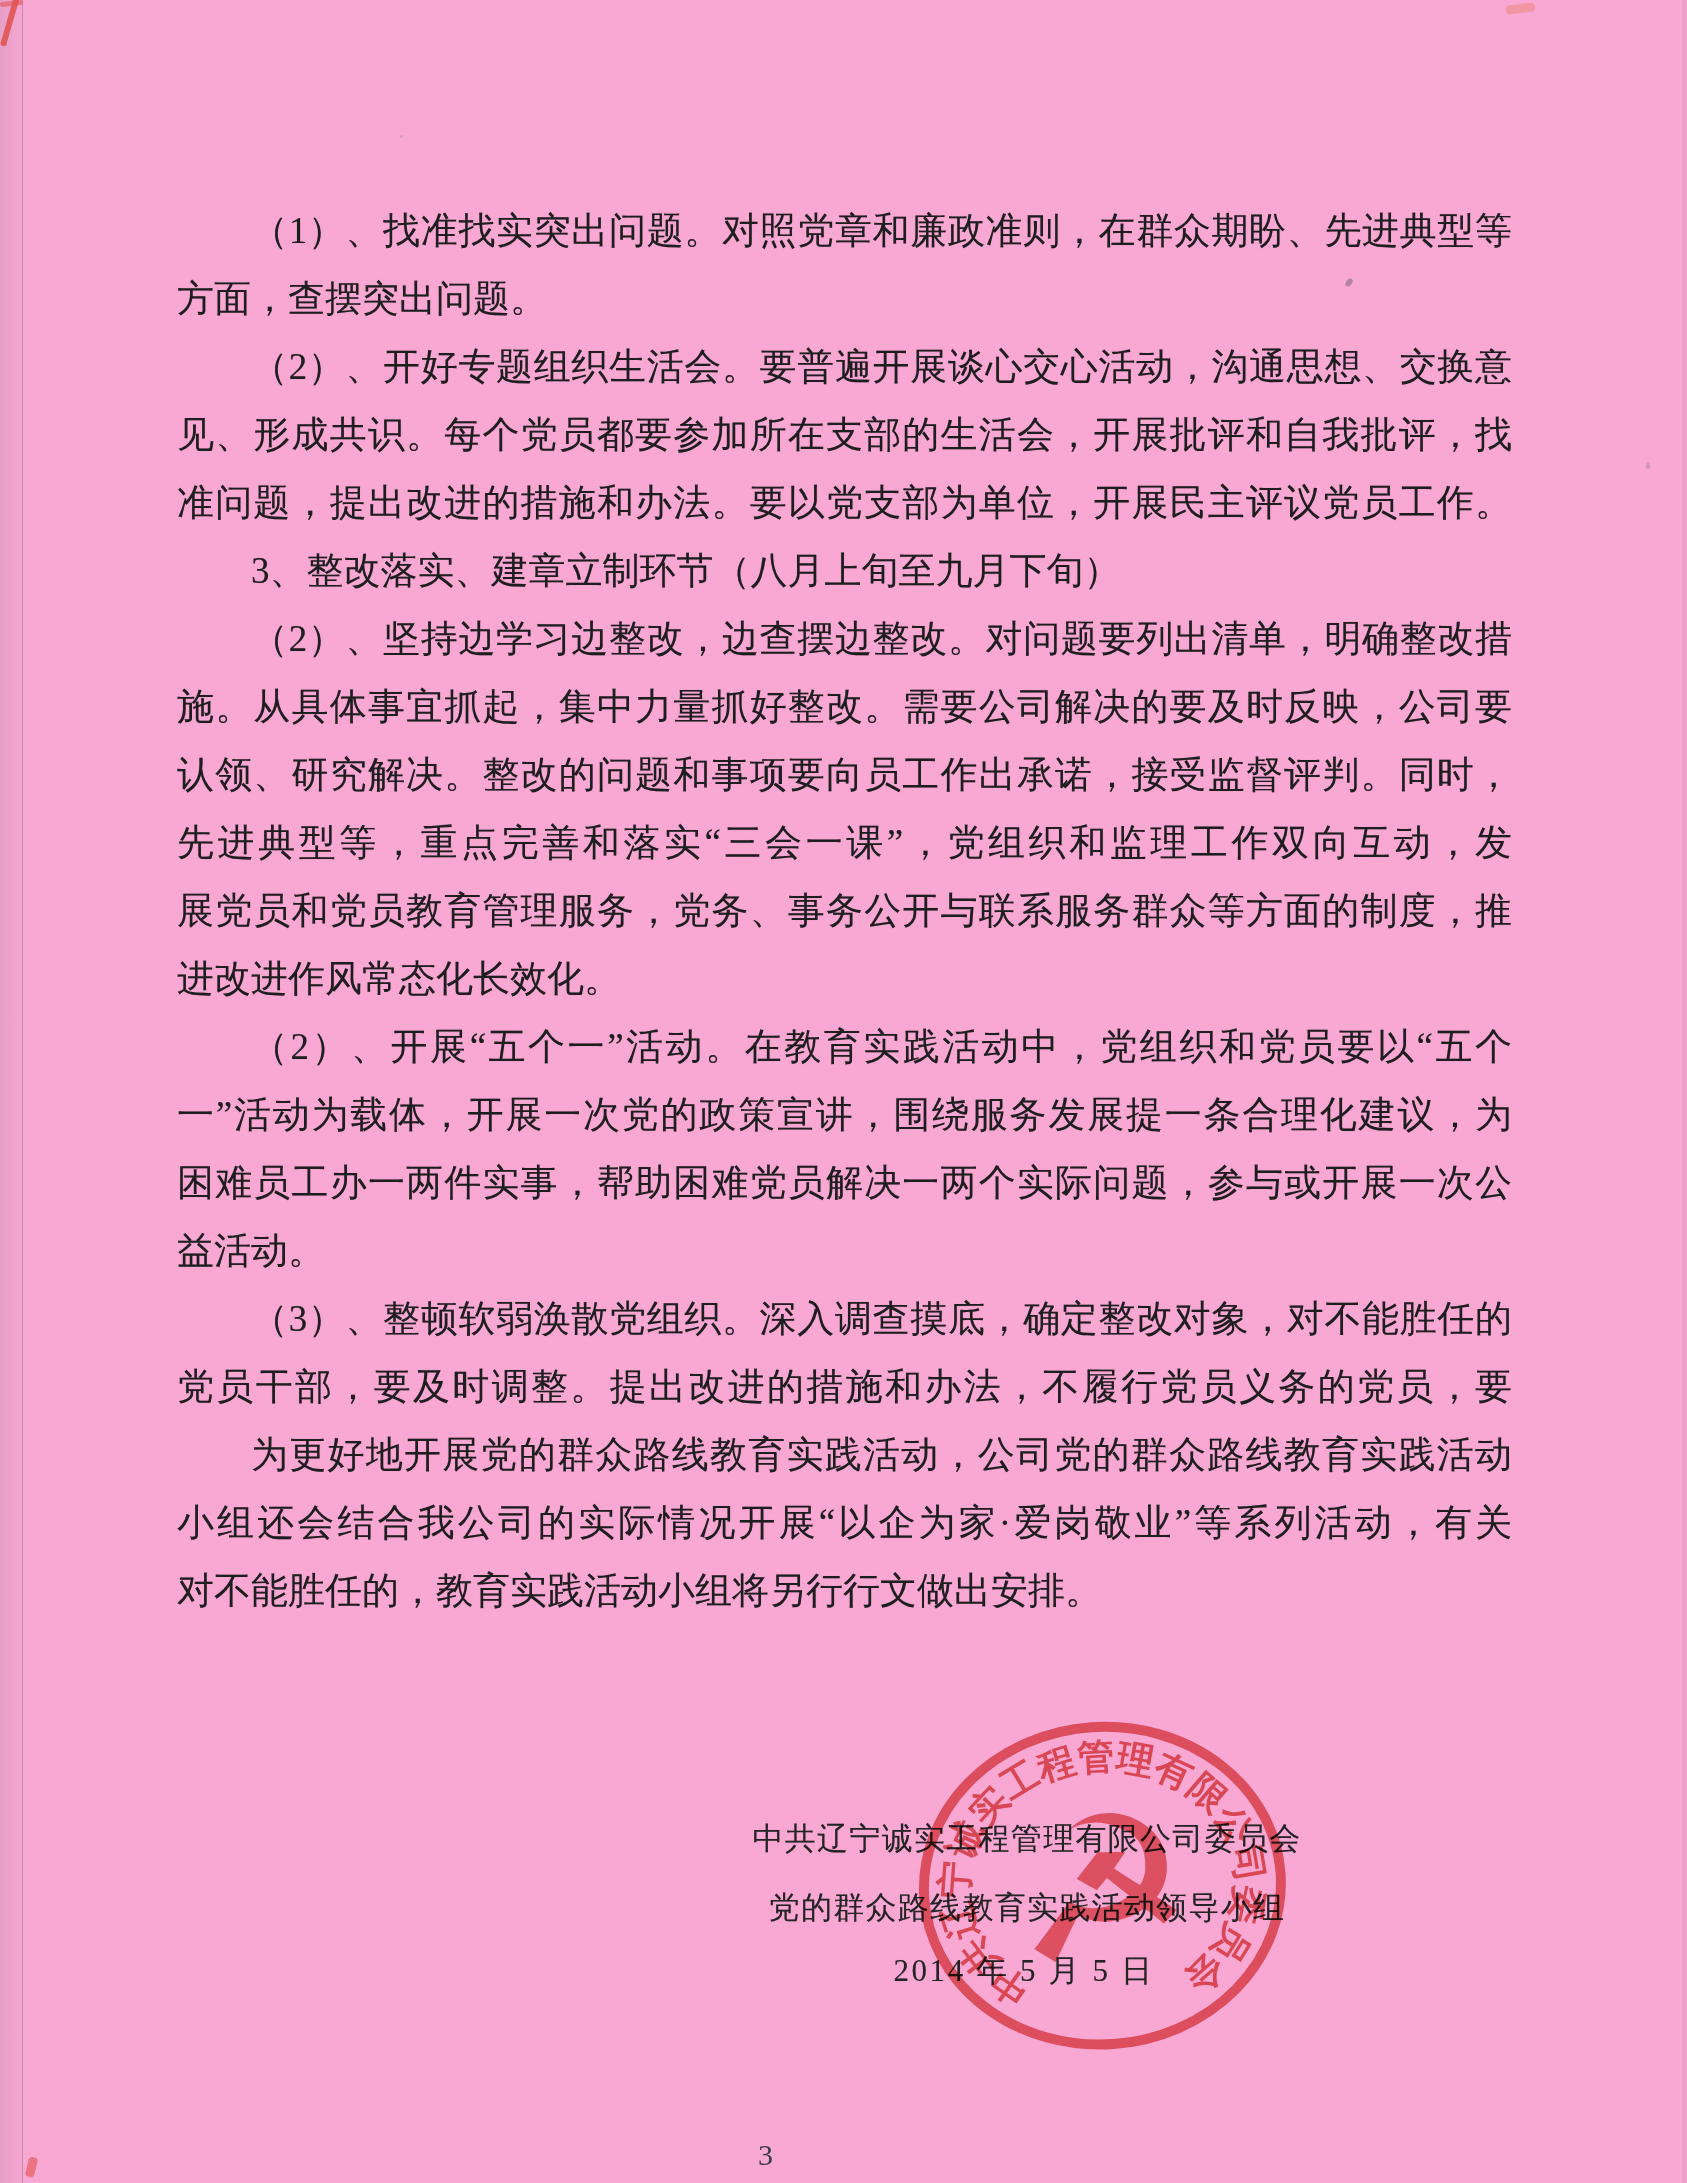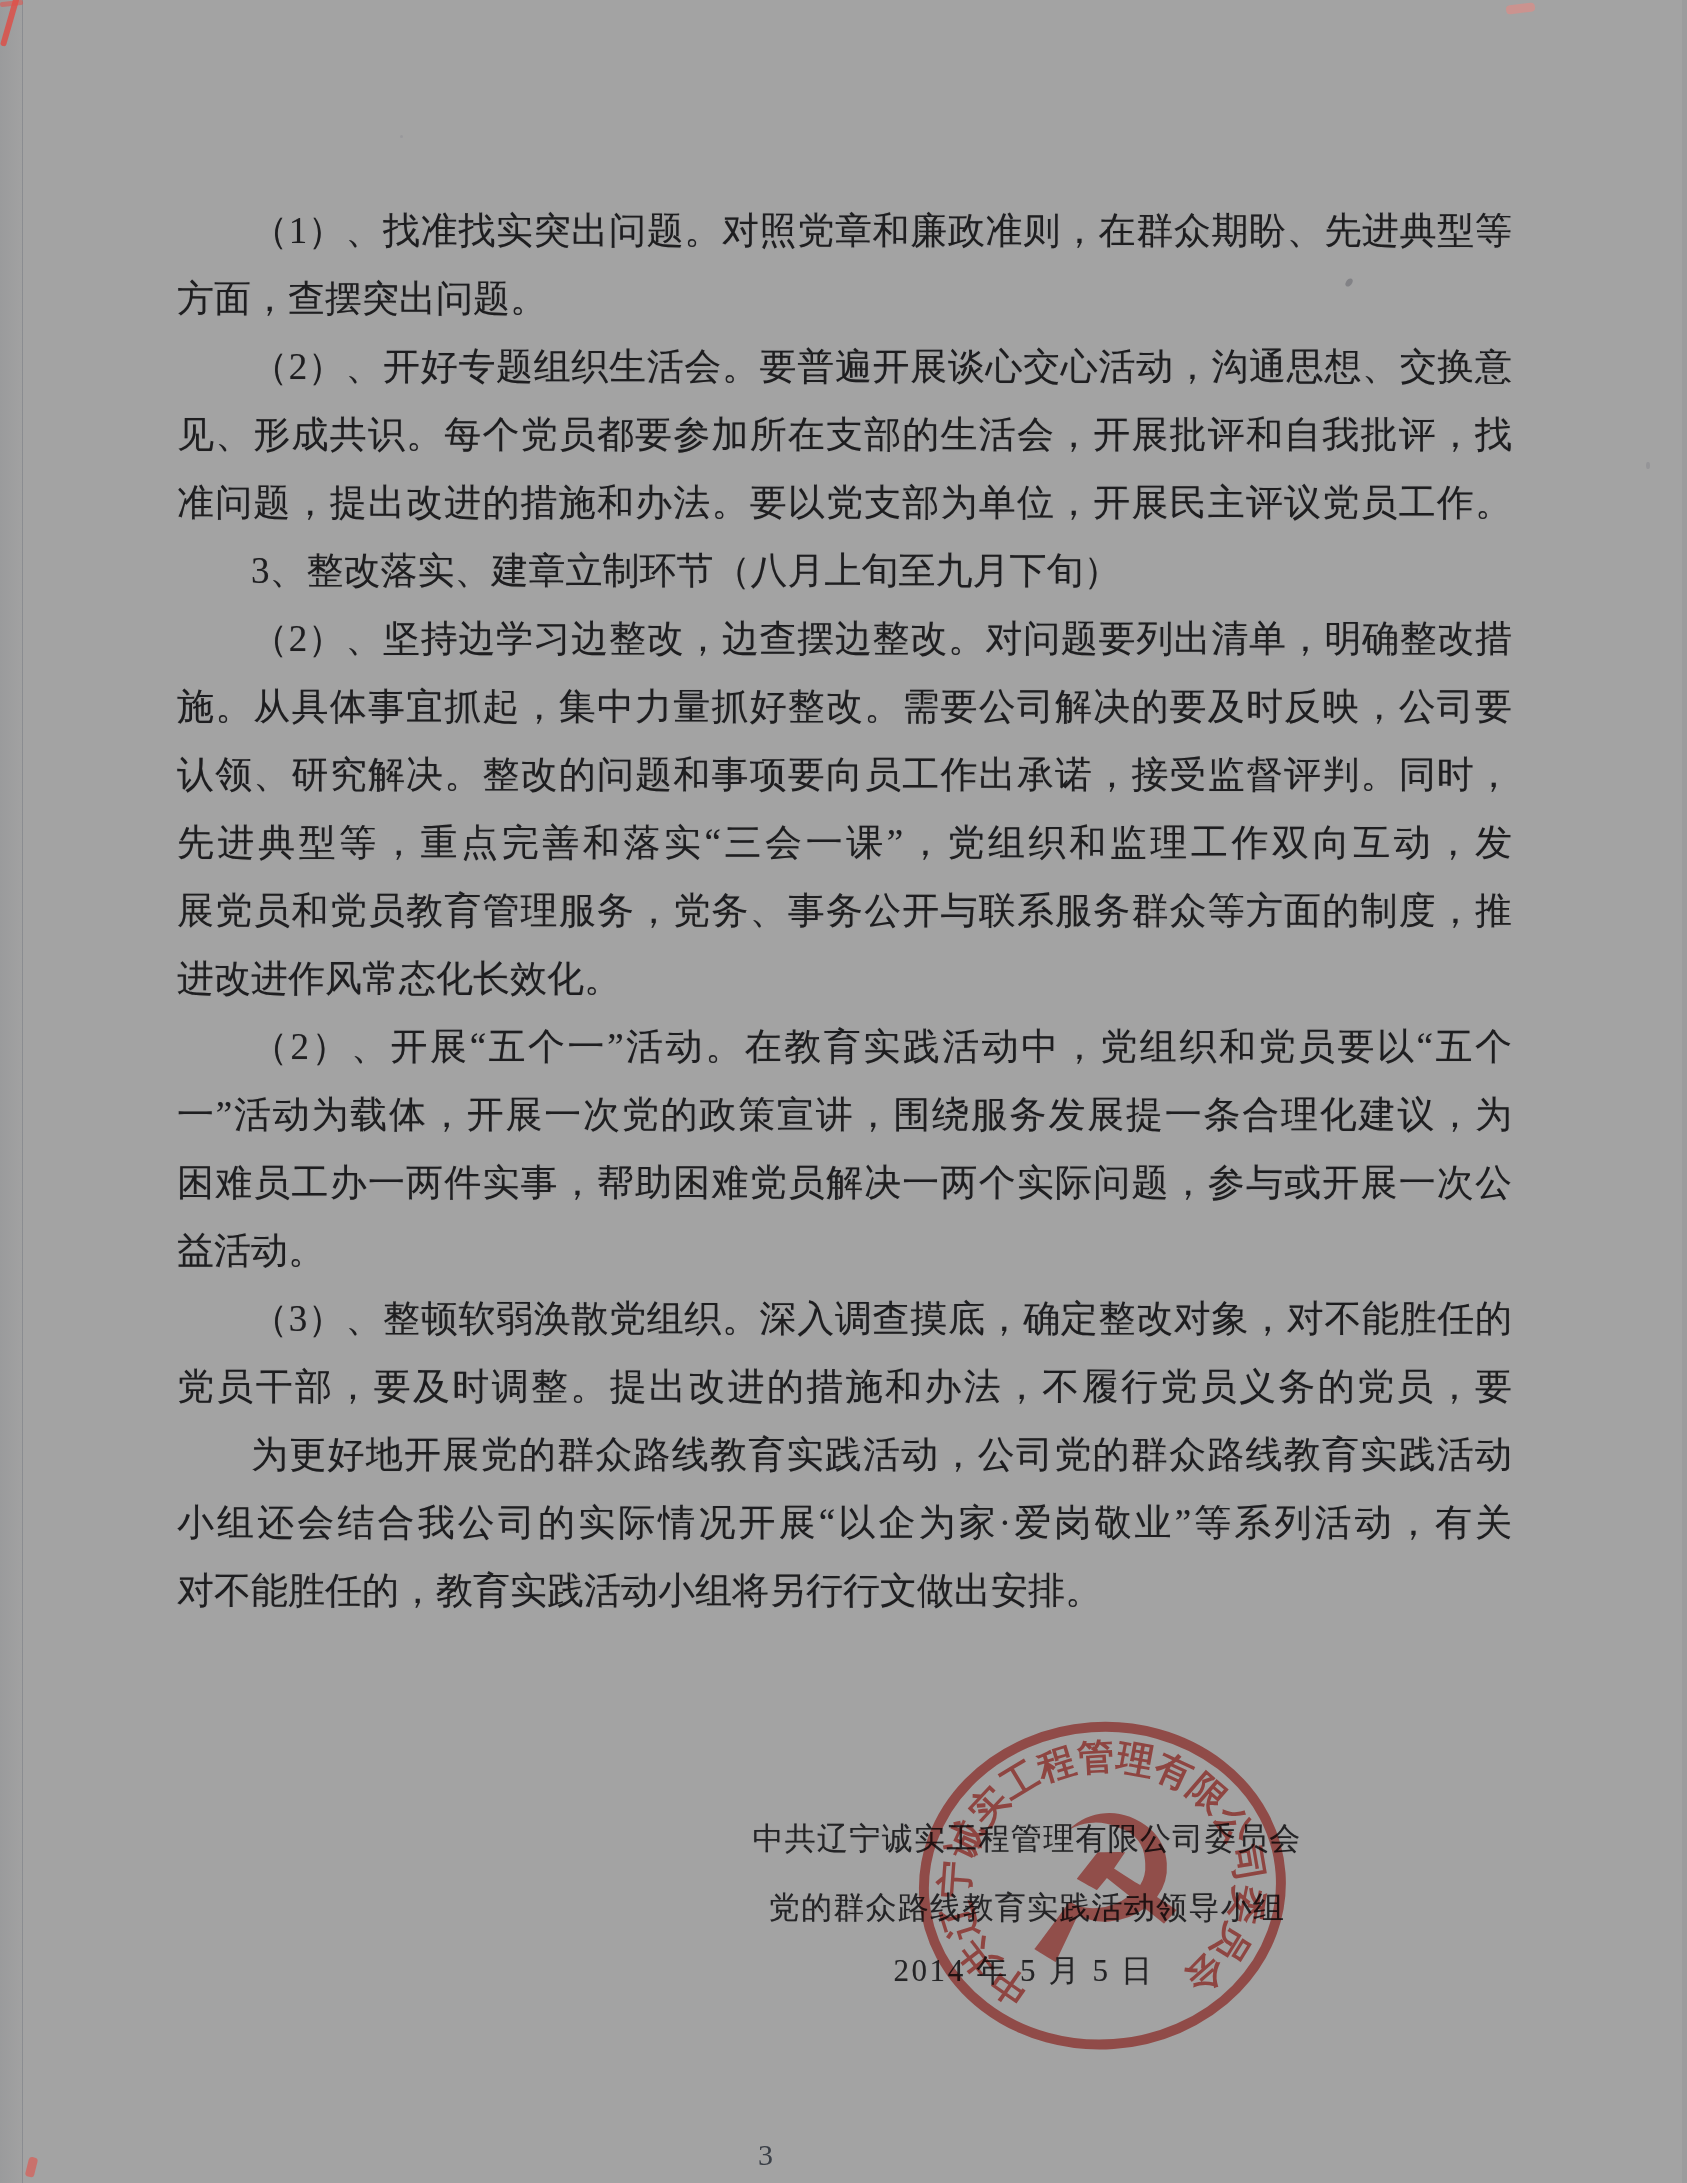--- a/index.html
+++ b/index.html
@@ -1,19 +1,19 @@
 <!DOCTYPE html>
 <html style="font-size:10.6px"><head>
 <meta charset="utf-8">
 <style>
   html,body{margin:0;padding:0;background:#e8e8e8;}
   .page{
     position:relative;
     width:1687px;height:2183px;
-    background:#a3a3a3;
+    background:#f9a8d4;
     overflow:hidden;
     font-family:"Liberation Serif","DejaVu Serif",serif;
   }
   
   .edge-left-shadow{position:absolute;left:0;top:0;width:22.5px;height:100%;
     background:linear-gradient(to right,rgba(90,95,105,.12),rgba(90,95,105,.02));}
   .edge-left-line{position:absolute;left:22px;top:0;width:1.3px;height:100%;
     background:rgba(110,115,125,.45);}
   .edge-right-shadow{position:absolute;right:0;top:0;width:5.3px;height:100%;
     background:rgba(100,100,110,.10);}

